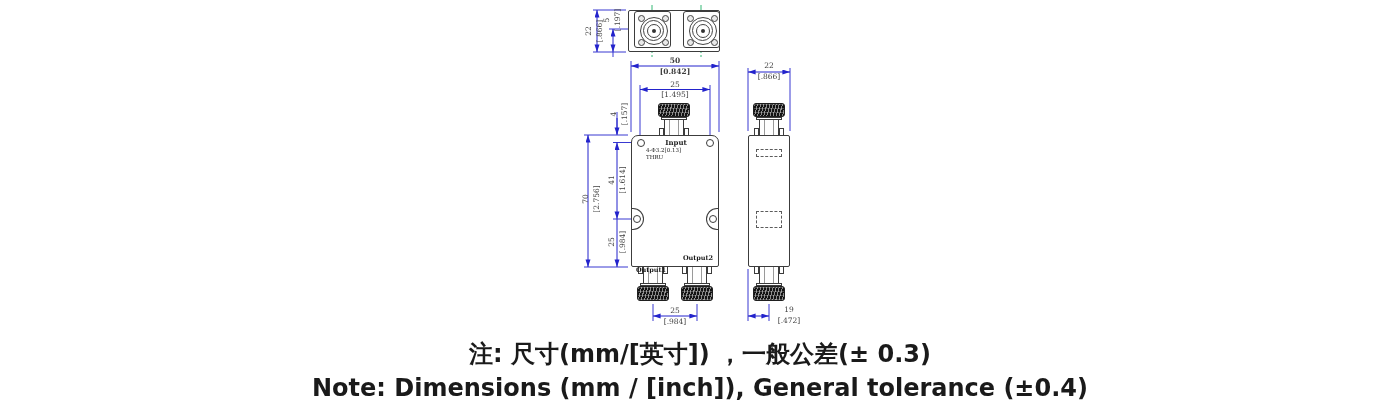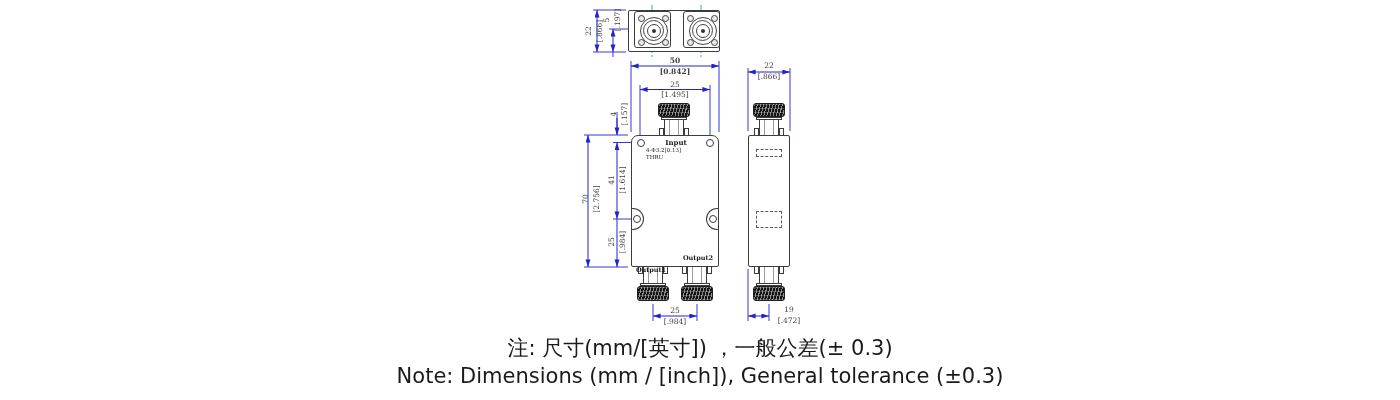--- a/index.html
+++ b/index.html
@@ -32,21 +32,21 @@
   .dim2{position:absolute;display:flex;flex-direction:column;align-items:center;row-gap:3px;
         font-family:"DejaVu Serif",serif;font-size:7.5px;line-height:1.05;color:#3f3f3f;
         white-space:nowrap;transform:translate(-50%,-50%);}
   .dim2.rot{transform:translate(-50%,-50%) rotate(-90deg);}
   .lbl{position:absolute;font-family:"DejaVu Serif",serif;font-weight:bold;color:#1a1a1a;
        white-space:nowrap;transform:translate(-50%,0);}
   .callout{position:absolute;font-family:"DejaVu Serif",serif;color:#1a1a1a;font-size:5.5px;
        line-height:1.3;white-space:nowrap;}
   
   .note{position:absolute;left:300px;top:333px;width:800px;text-align:center;color:#1a1a1a;}
-  .note p{margin:2px;font-size:21px;line-height:26px;font-family:"DejaVu Sans","Liberation Sans",sans-serif;}
+  .note p{margin:8px;font-size:24px;line-height:26px;font-family:"DejaVu Sans","Liberation Sans",sans-serif;font-weight:bold;}
 </style>
 </head>
 <body>
 
 <div class="canvas">
 
   <svg class="abs" style="left:0;top:0;" width="1400" height="400" viewBox="0 0 1400 400">
     <defs>
       <marker id="arr" markerWidth="8" markerHeight="6" refX="7.6" refY="2.5" orient="auto-start-reverse">
         <path d="M0,0 L7.6,2.5 L0,5 Z" fill="#2323cc"></path>
@@ -234,16 +234,16 @@
     <span>25</span>
     <span>[.984]</span>
   </div>
   <div class="dim2" style="left:789px;top:315px;">
     <span>19</span>
     <span>[.472]</span>
   </div>
 
   <div class="note">
     <p>注: 尺寸(mm/[英寸]) ，一般公差(± 0.3)</p>
-    <p>Note: Dimensions (mm / [inch]), General tolerance (±0.3)</p>
+    <p>Note: Dimensions (mm / [inch]), General tolerance (±0.4)</p>
   </div>
 
 </div>
 
 </body></html>

